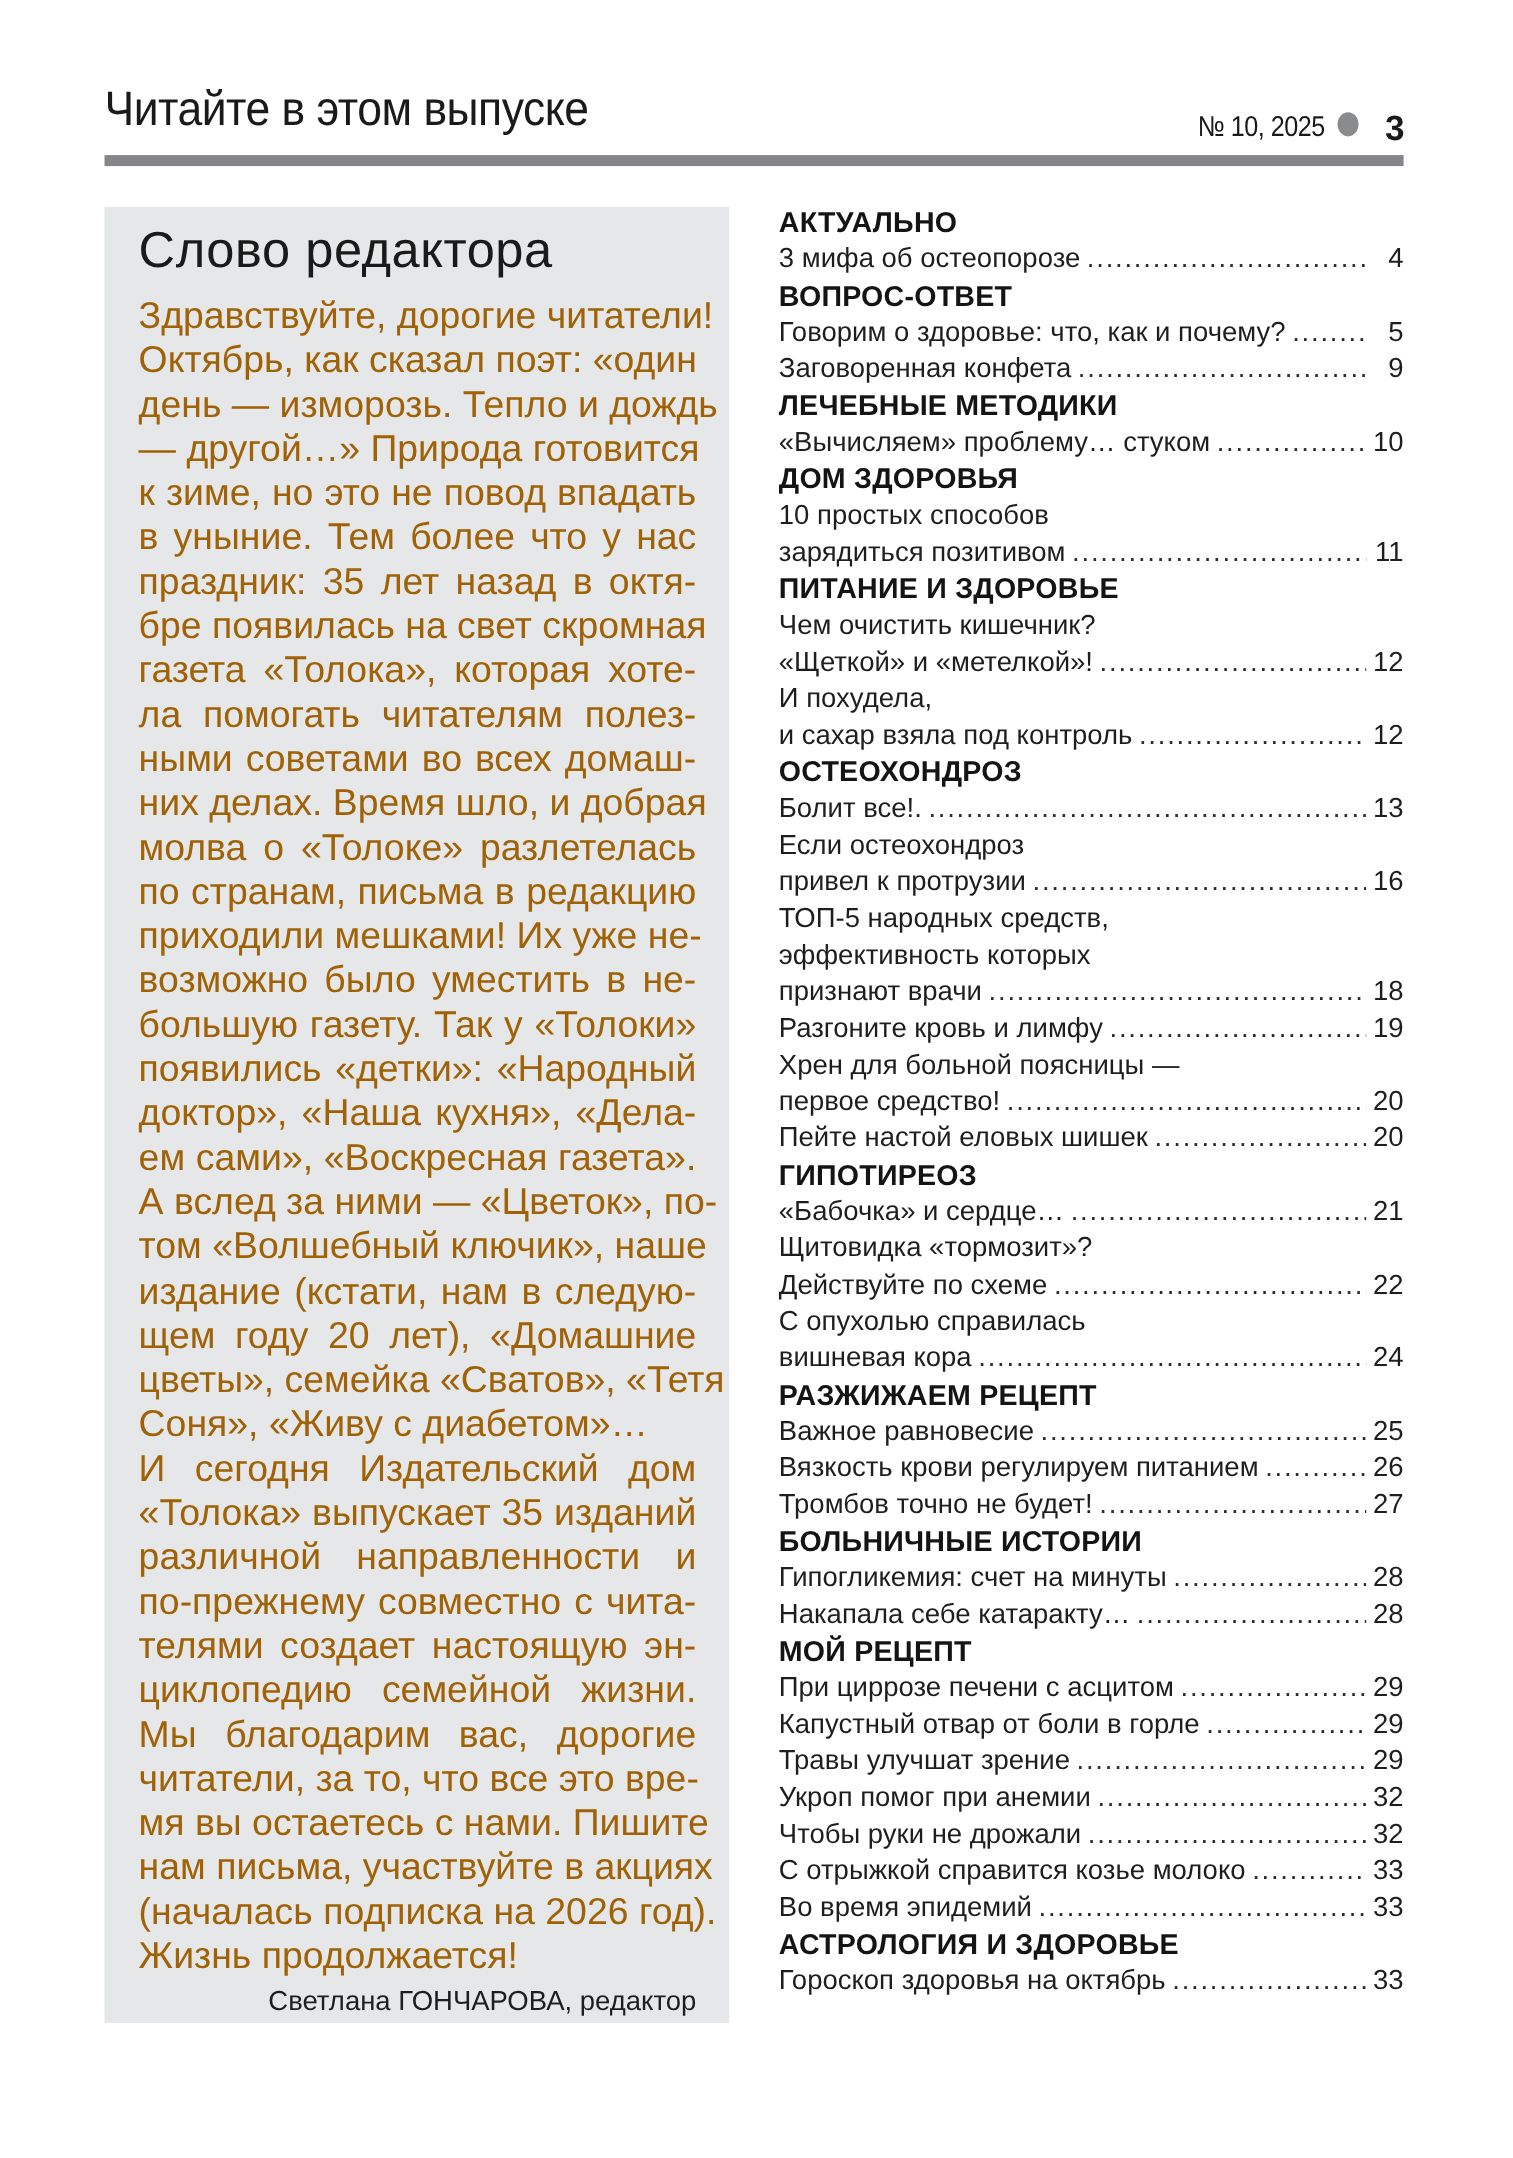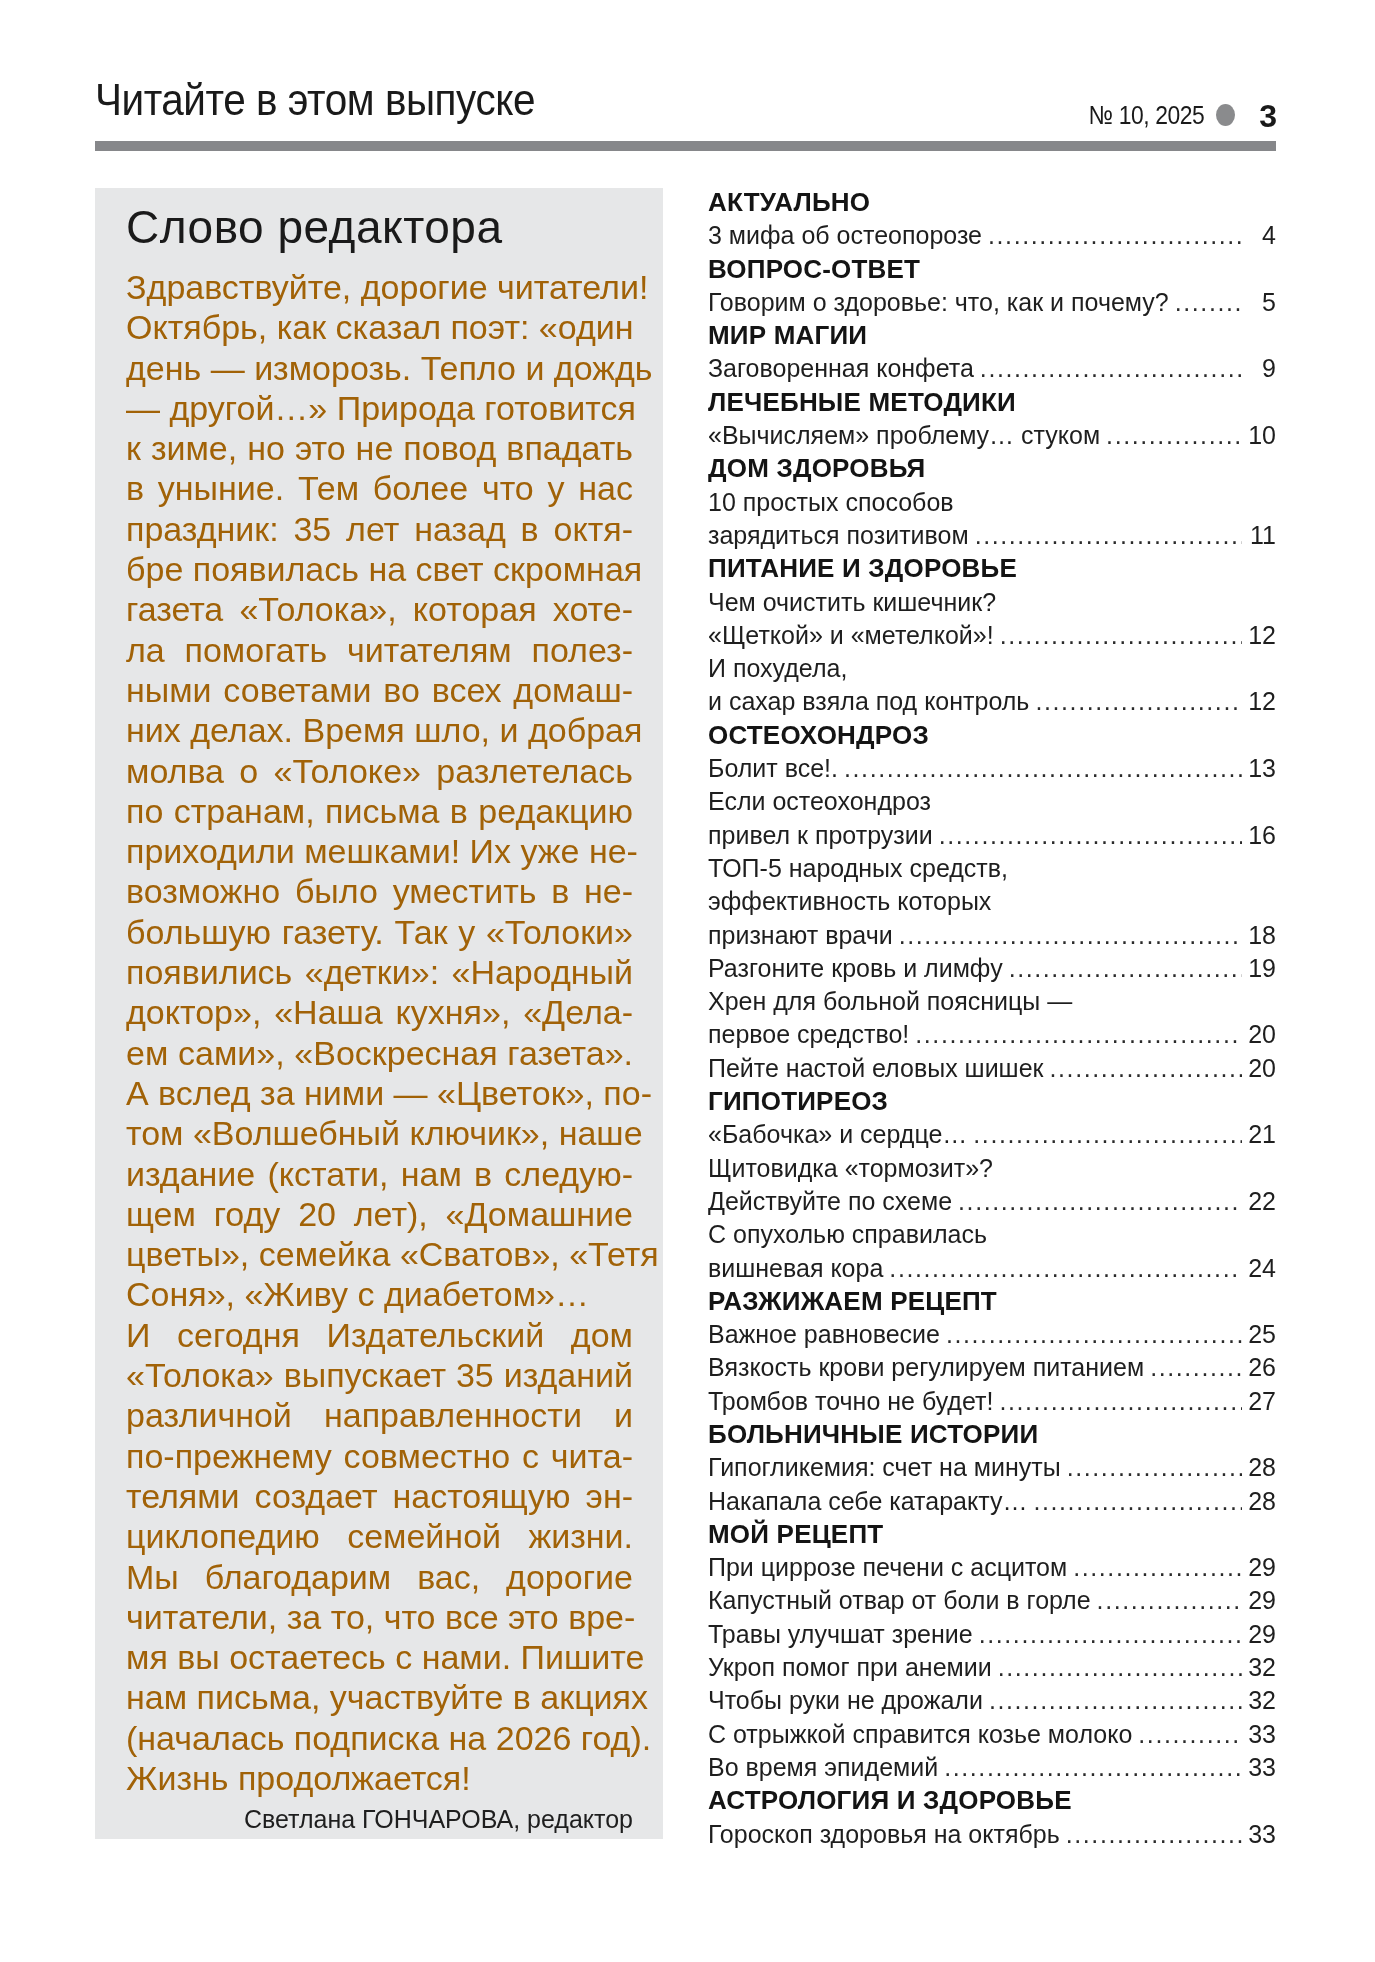--- a/index.html
+++ b/index.html
@@ -2,21 +2,21 @@
 <html><head>
 <meta charset="utf-8">
 <style>
   html, body { margin: 0; padding: 0; background: #ffffff; }
   body { width: 1375px; height: 1962px; position: relative; overflow: hidden;
          font-family: "Liberation Sans", sans-serif; color: #1e1e1e; }
 
   .header-title { position: absolute; left: 95px; top: 78px; font-size: 44px; line-height: 1;
                   font-weight: normal; letter-spacing: -0.5px; transform: scaleX(0.92); transform-origin: left top; color: #1a1a1a; }
   .issue { position: absolute; right: 100px; top: 102px; font-size: 26px; line-height: 1;
-           display: flex; align-items: center; color: #1a1a1a; }
+           display: flex; color: #1a1a1a; }
   .issue-text { transform: scaleX(0.88); transform-origin: right center; letter-spacing: -0.5px; }
   .issue-dot { width: 19px; height: 22px; border-radius: 50%; background: #8a8b8d; margin-left: 12px; }
   .page-num { position: absolute; right: 98px; top: 98px; font-size: 32px; font-weight: bold; color: #1a1a1a; }
   .rule { position: absolute; left: 95px; top: 141px; width: 1181px; height: 10px; background: #86878a; }
 
   .editor-box { position: absolute; left: 95px; top: 188px; width: 568px; height: 1651px;
                 background: #e6e7e8; box-sizing: border-box; padding: 9px 30px 0 31px; }
   .editor-title { font-size: 46px; line-height: 60px; margin: 0 0 10px 0; font-weight: normal;
                   color: #1a1a1a; letter-spacing: 0.5px; padding-left: 0px; }
   .editor-text { font-size: 34px; line-height: 40.3px; color: #a16207; }
@@ -100,21 +100,20 @@
       </div>
     </div>
     <div class="toc-section">ВОПРОС-ОТВЕТ</div>
     <div class="toc-item">
       <div class="toc-line">
         <span>Говорим о здоровье: что, как и почему?</span>
         <span class="toc-dots"></span>
         <span class="toc-page">5</span>
       </div>
     </div>
-    <div class="toc-section">МИР МАГИИ</div>
     <div class="toc-item">
       <div class="toc-line">
         <span>Заговоренная конфета</span>
         <span class="toc-dots"></span>
         <span class="toc-page">9</span>
       </div>
     </div>
     <div class="toc-section">ЛЕЧЕБНЫЕ МЕТОДИКИ</div>
     <div class="toc-item">
       <div class="toc-line">

